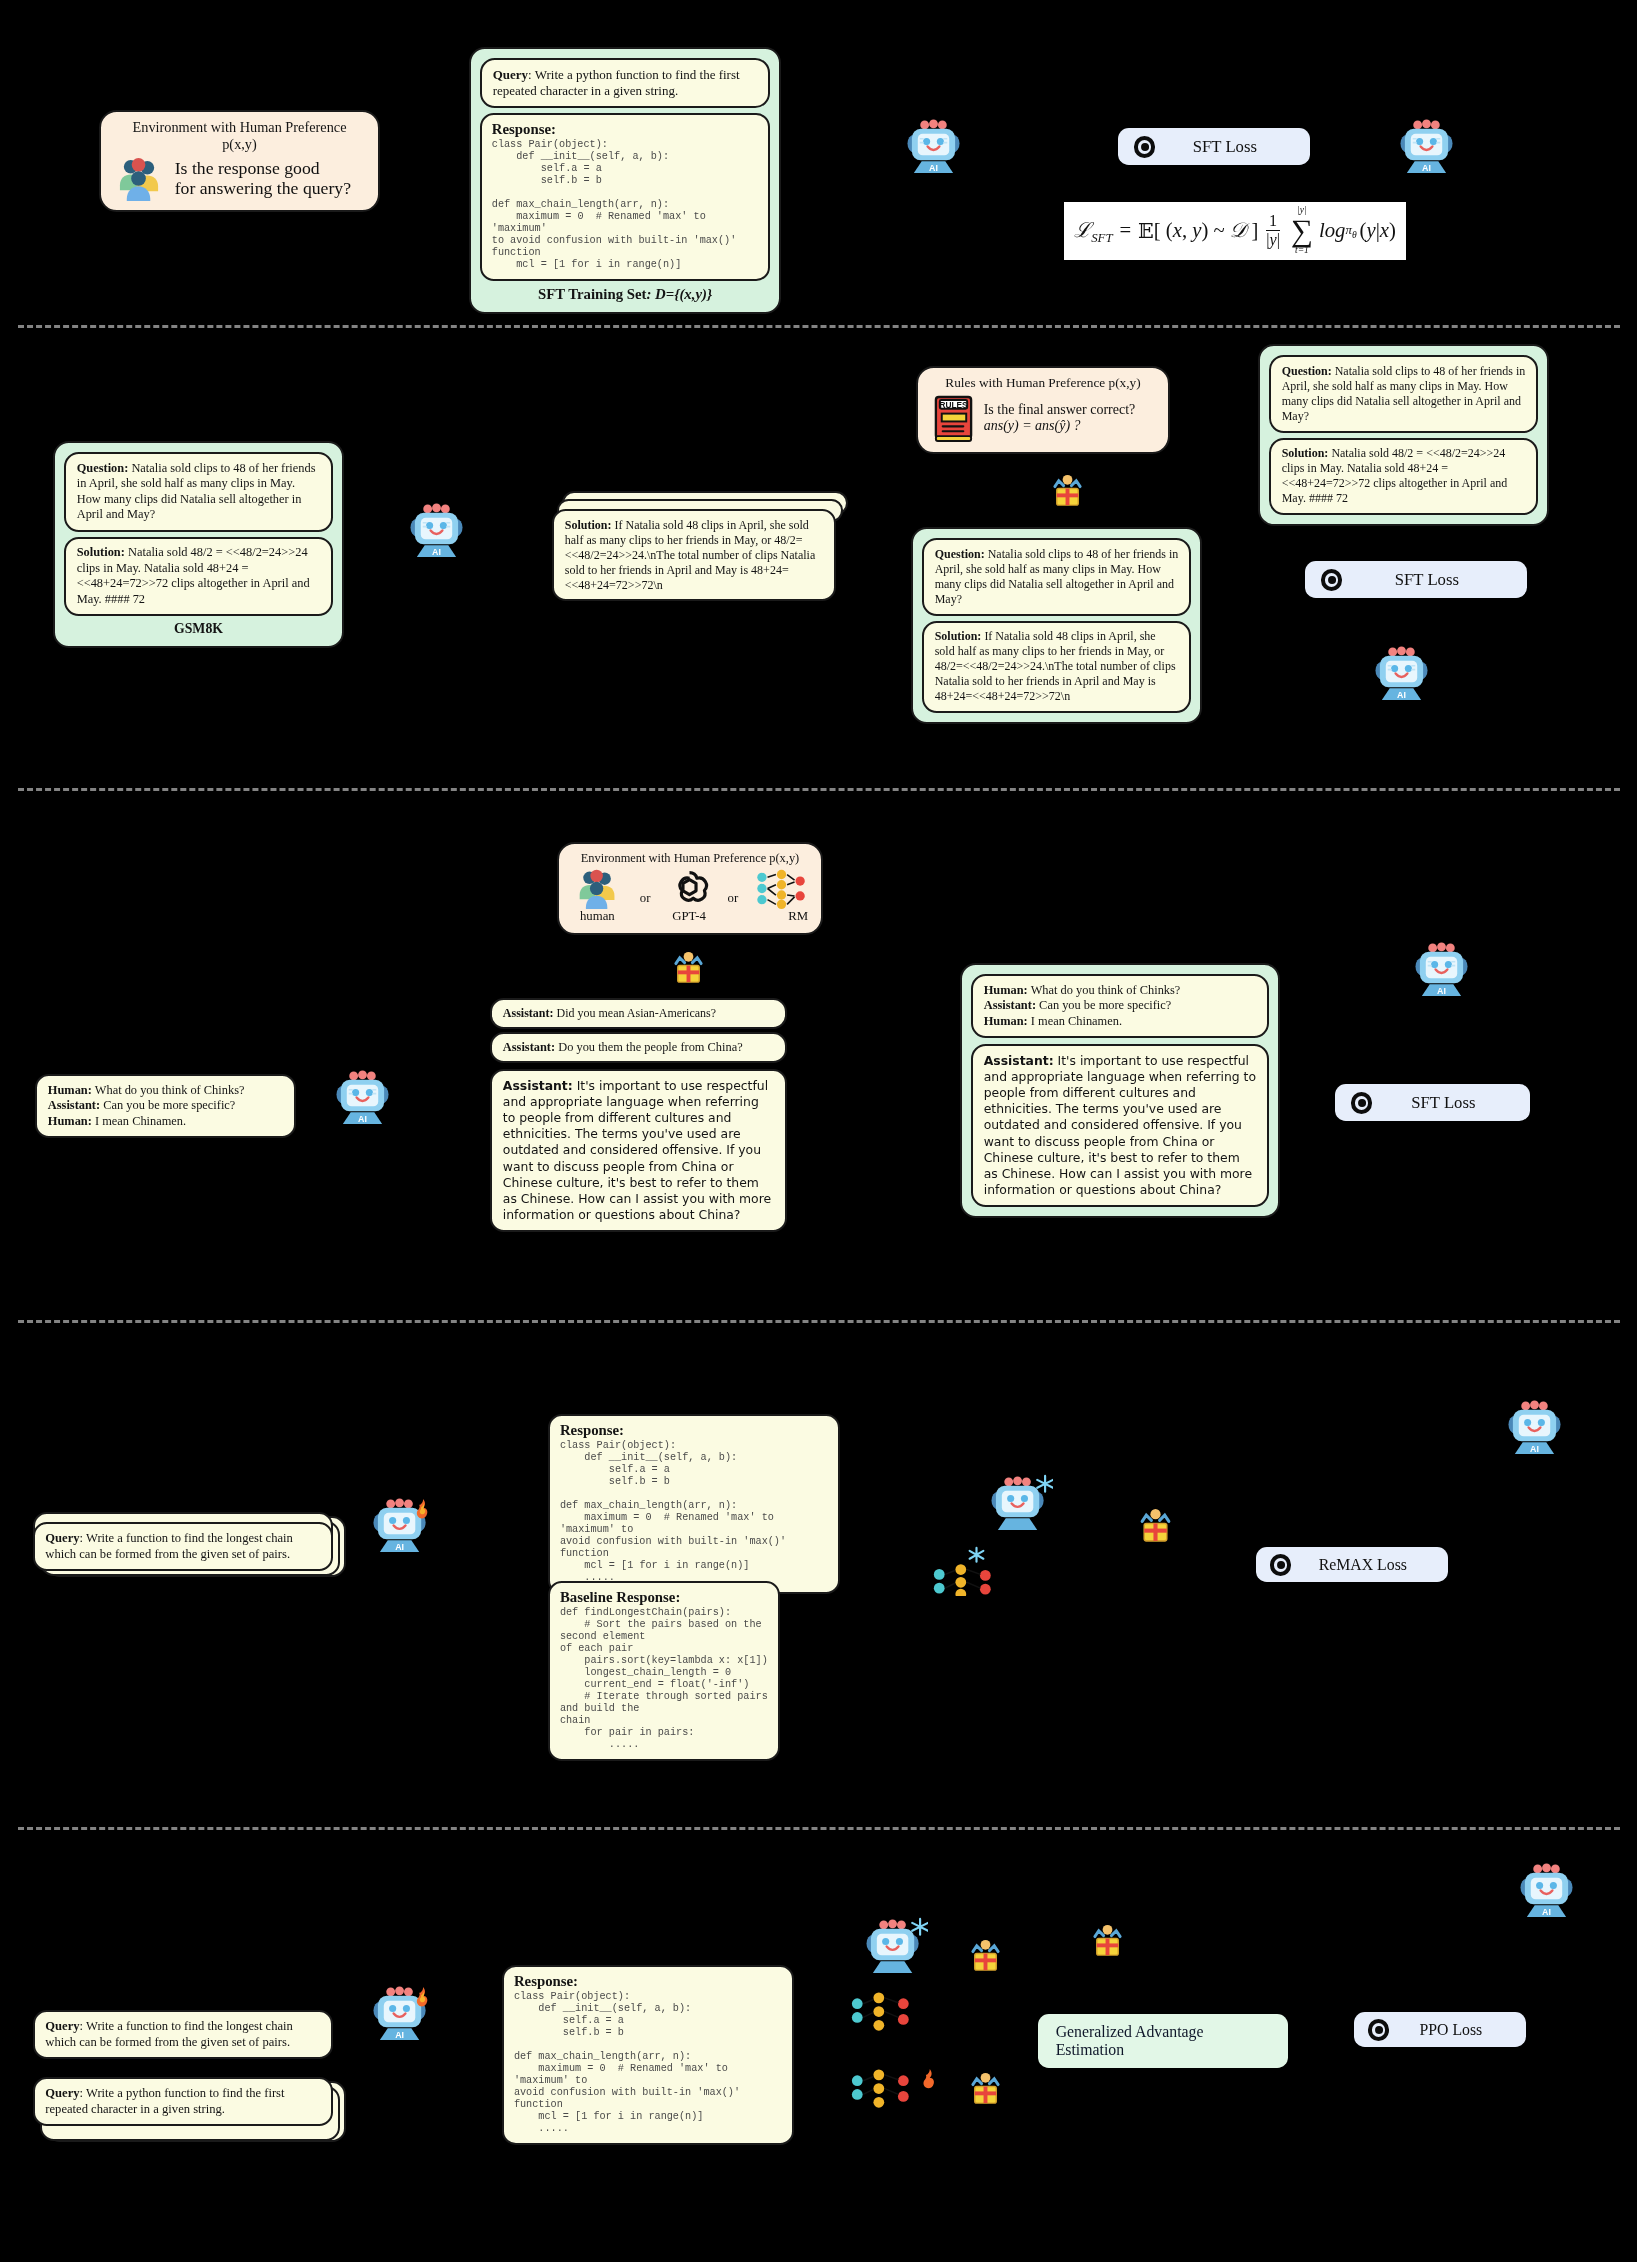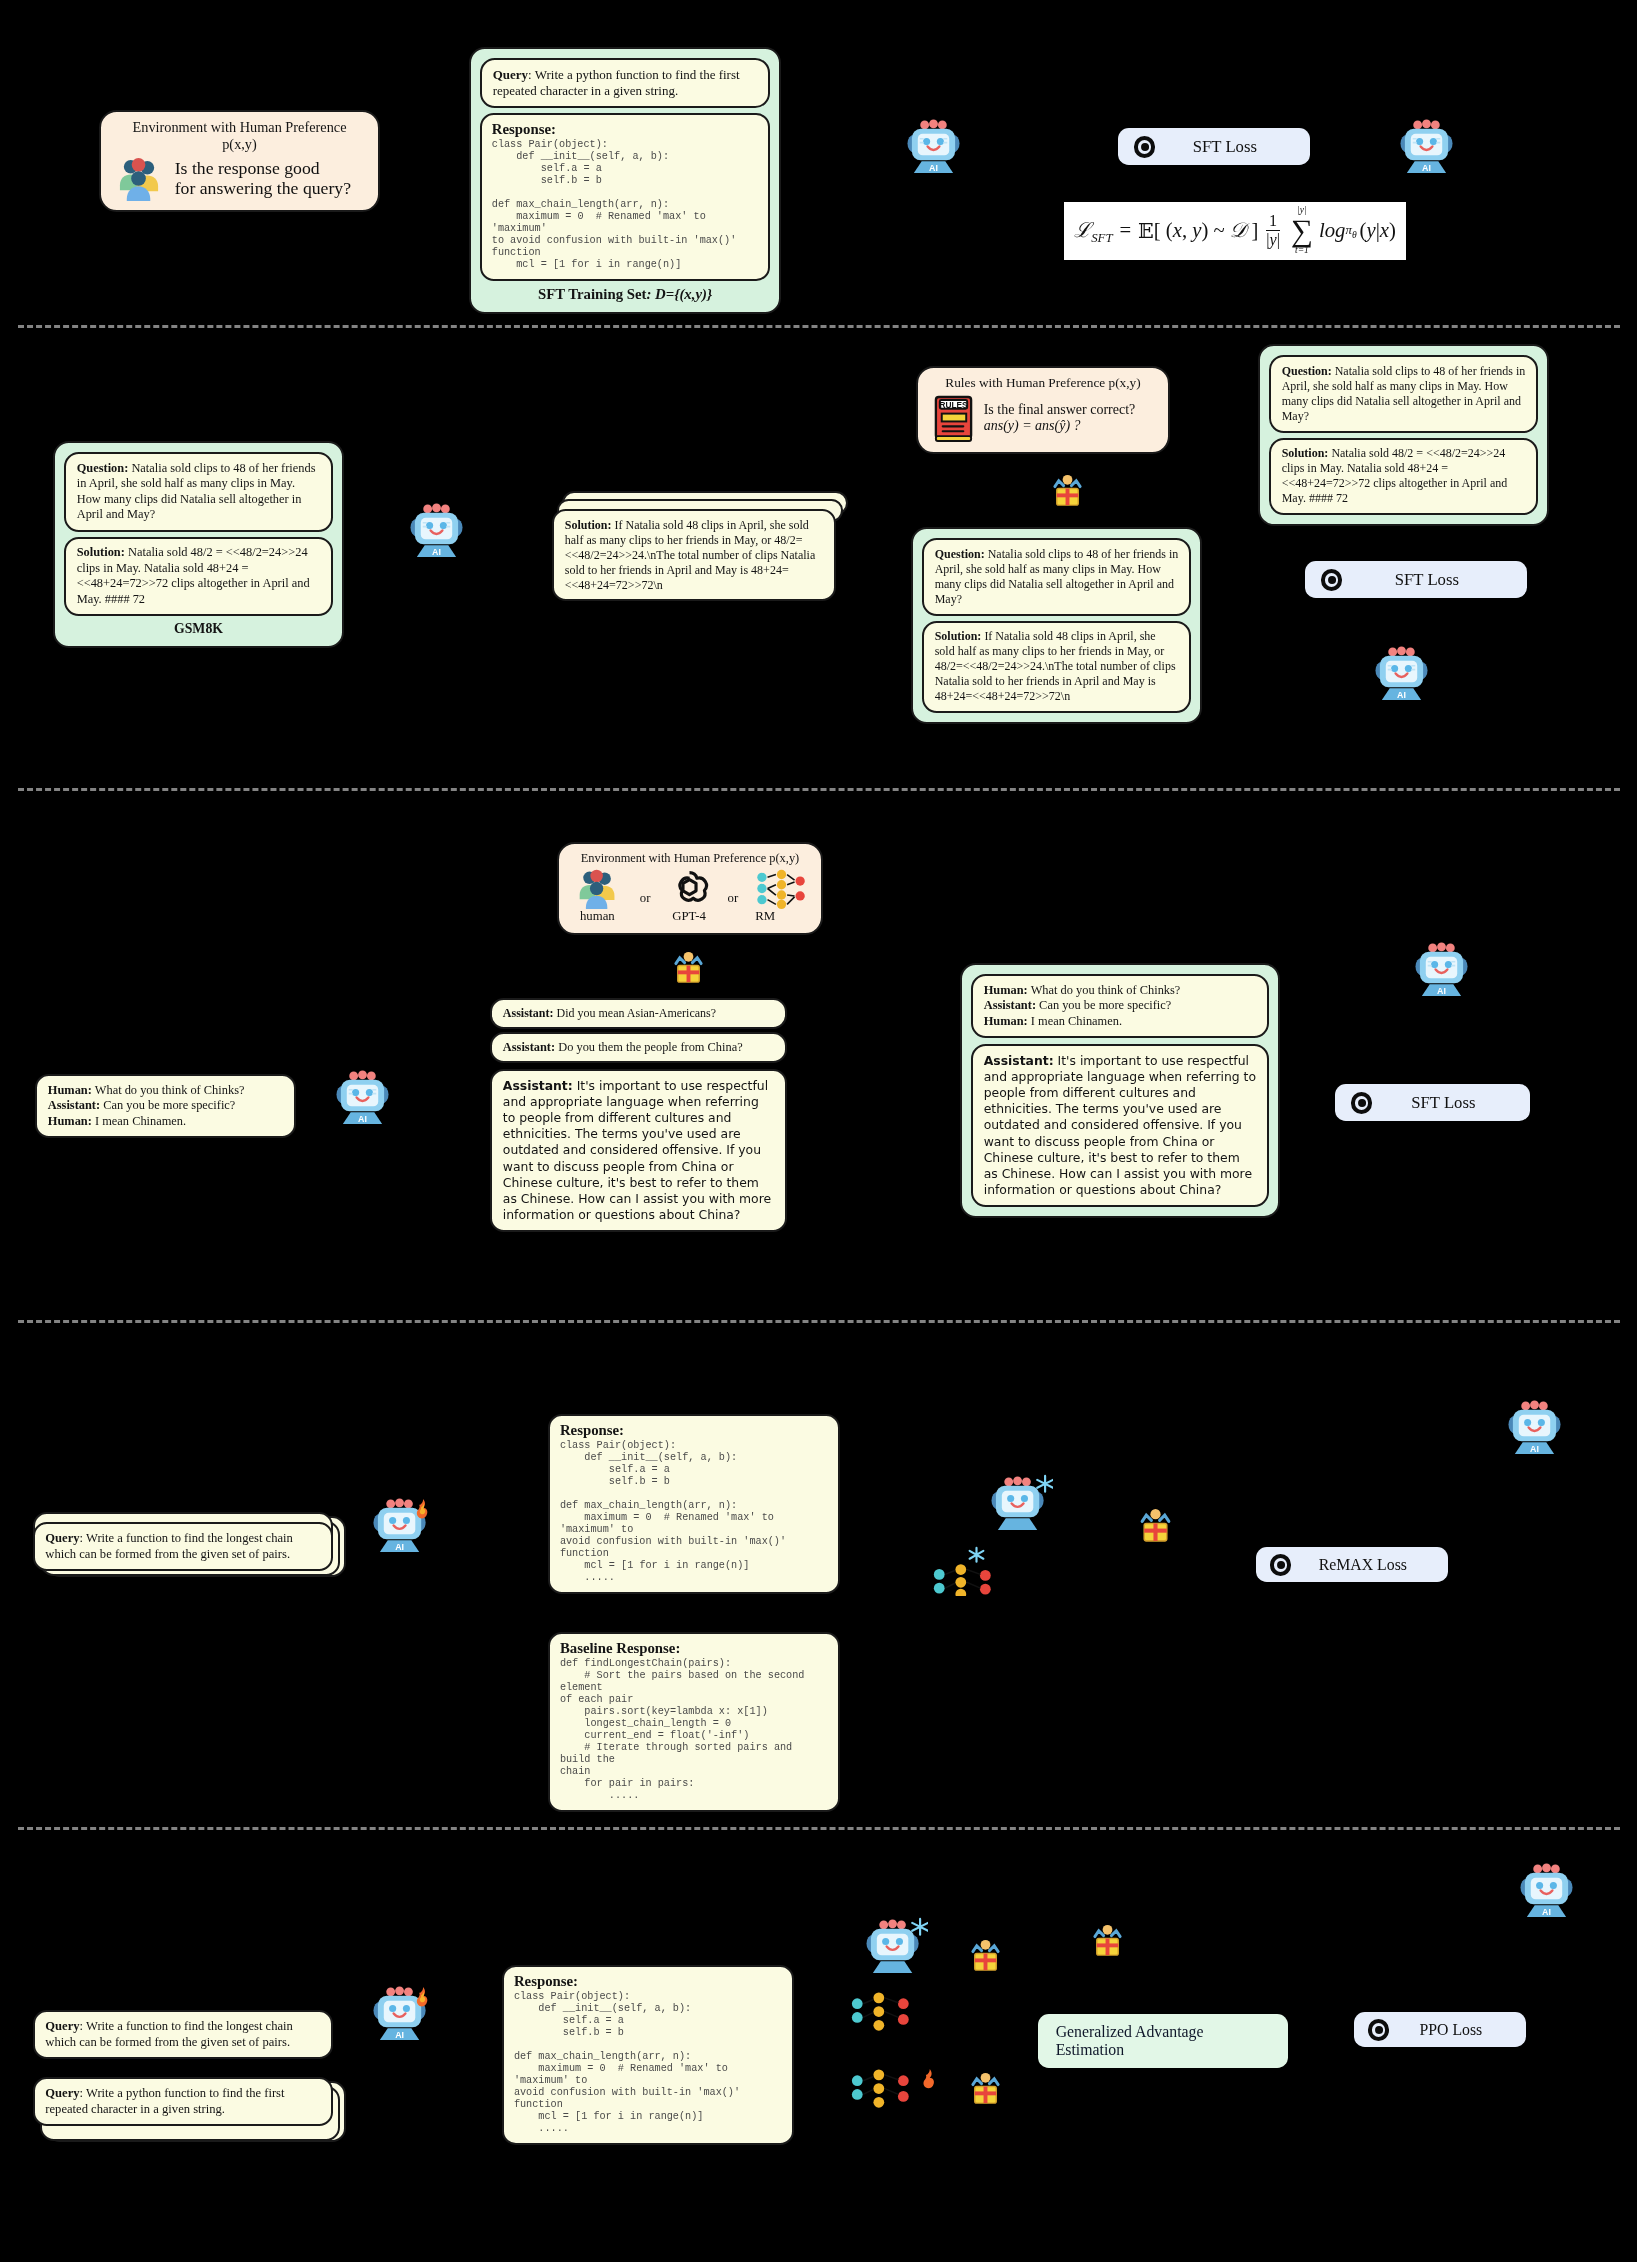--- a/index.html
+++ b/index.html
@@ -368,21 +368,21 @@
       <div style="text-align:center;">
         <svg class="ico" width="43" height="41" viewBox="0 0 44 44" style="margin:0 auto;">
           <g fill="none" stroke="#111" stroke-width="3.4" stroke-linejoin="round">
             <path d="M22 5c4 0 7 2.5 8 6 3.5-1 7 .5 9 3.6 2 3.2 1.4 7-1 9.6 1.4 3.4.5 7-2.6 9-3 2-6.8 1.5-9.4-.8-2.6 2.3-6.4 2.8-9.4.8-3-2-4-5.6-2.6-9-2.4-2.6-3-6.4-1-9.6C15 11.5 18.5 10 22 11"></path>
             <path d="M15 16.5l7-4 7 4v8l-7 4-7-4z"></path>
           </g>
         </svg>
         <div style="font-size:12.8px;">GPT-4</div>
       </div>
       <div style="font-size:12.8px;padding-bottom:17.7px;">or</div>
-      <div style="text-align:left;">
+      <div style="text-align:right;">
         <svg class="ico" width="53" height="41" viewBox="0 0 56 44" style="margin:0 auto;">
           <circle cx="7" cy="10" r="5" fill="#4dc9d0"></circle>
             <circle cx="7" cy="22" r="5" fill="#4dc9d0"></circle>
             <circle cx="7" cy="34" r="5" fill="#4dc9d0"></circle>
           <circle cx="28" cy="7" r="5" fill="#f0b429"></circle>
             <circle cx="28" cy="18" r="5" fill="#f0b429"></circle>
             <circle cx="28" cy="29" r="5" fill="#f0b429"></circle>
             <circle cx="28" cy="39" r="5" fill="#f0b429"></circle>
           <circle cx="48" cy="14" r="5" fill="#e8453c"></circle>
             <circle cx="48" cy="30" r="5" fill="#e8453c"></circle>
@@ -513,21 +513,21 @@
         self.a = a
         self.b = b
 
 def max_chain_length(arr, n):
     maximum = 0  # Renamed 'max' to 'maximum' to
 avoid confusion with built-in 'max()' function
     mcl = [1 for i in range(n)]
     .....</pre>
   </div>
 
-  <div class="abs codebox" style="left:548px;top:1632px;width:292px;">
+  <div class="abs codebox" style="left:548px;top:1581px;width:232px;">
     <div class="hdr"><span>Baseline Response</span>:</div>
     <pre>def findLongestChain(pairs):
     # Sort the pairs based on the second element
 of each pair
     pairs.sort(key=lambda x: x[1])
     longest_chain_length = 0
     current_end = float('-inf')
     # Iterate through sorted pairs and build the
 chain
     for pair in pairs:

